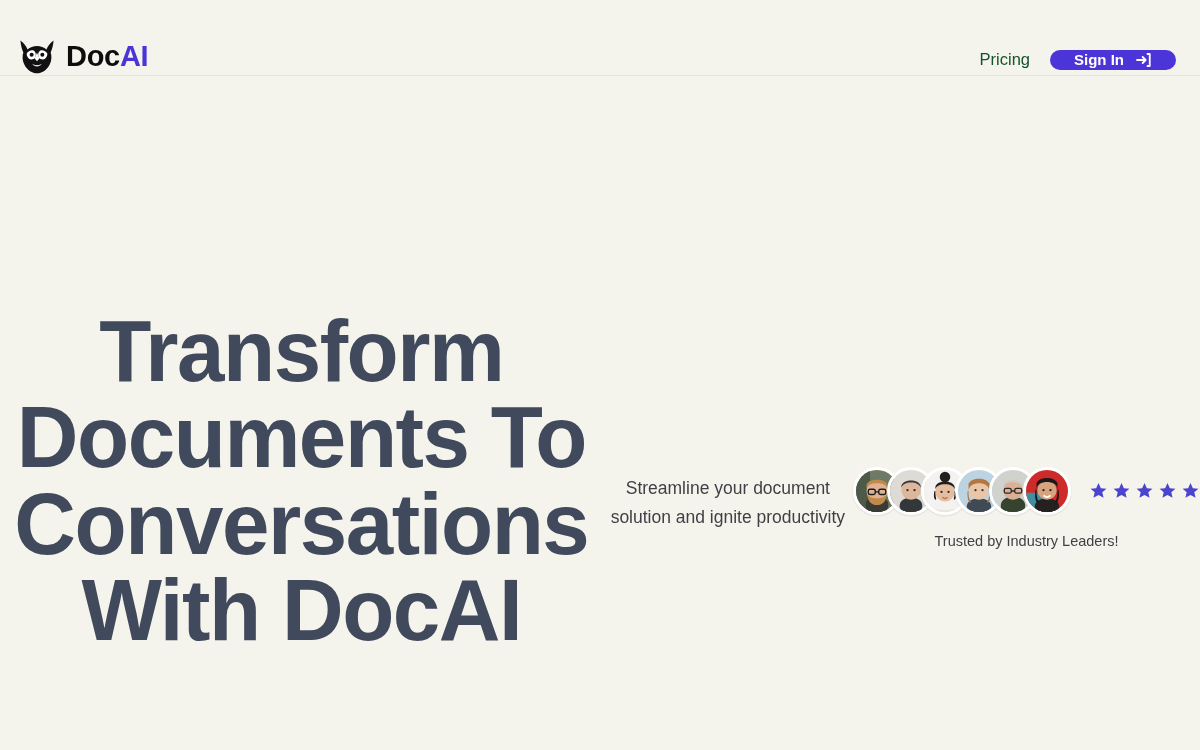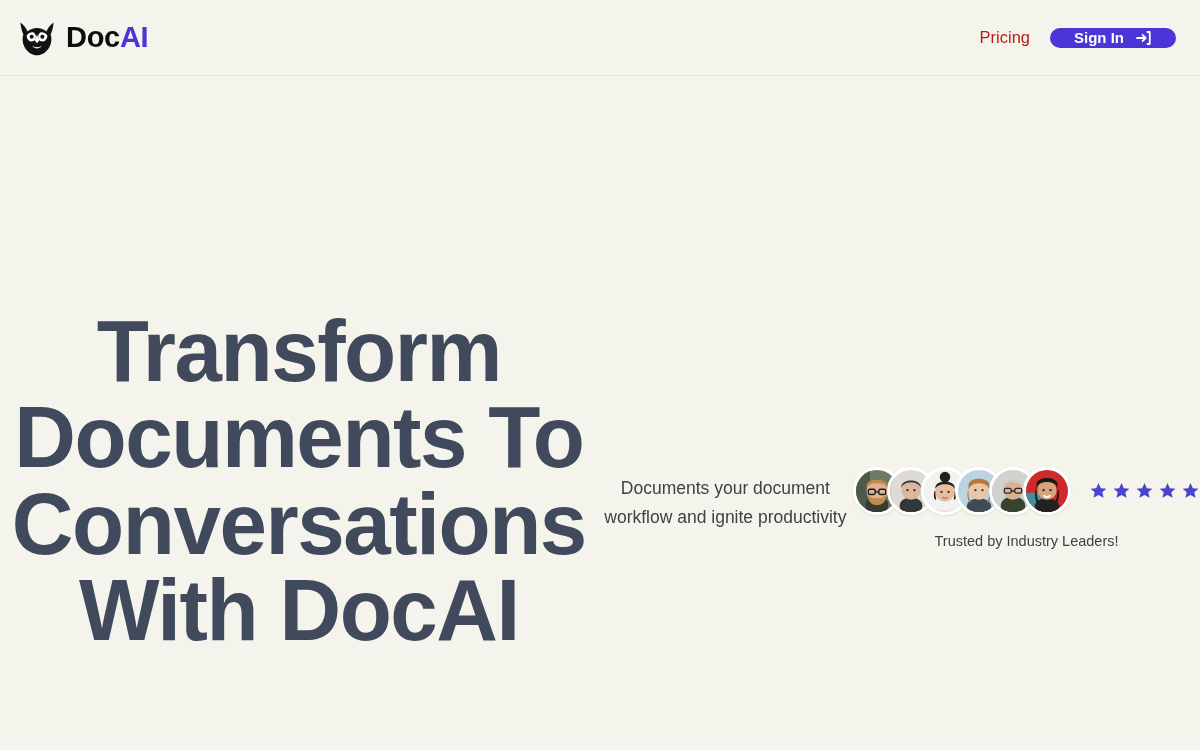--- a/index.html
+++ b/index.html
@@ -16,21 +16,21 @@
     -webkit-font-smoothing: antialiased;
   }
 
   
   .header {
     height: 76px;
     width: 1200px;
     background: #f5f4ec;
     border-bottom: 1px solid #e6e4da;
     display: flex;
-    align-items: center;
+    align-items: flex-end;
     justify-content: space-between;
     padding: 0 24px 0 18px;
   }
 
   .brand {
     display: flex;
     align-items: center;
     gap: 10px;
     text-decoration: none;
   }
@@ -52,21 +52,21 @@
   .brand-text .accent { color: #4b35d8; }
 
   .nav-right {
     display: flex;
     align-items: center;
     gap: 16px;
   }
 
   .nav-link {
     font-size: 16.5px;
-    color: #b91c1c;
+    color: #14532d;
     text-decoration: none;
     padding: 6px 4px;
     white-space: nowrap;
   }
 
   .signin-btn {
     display: inline-flex;
     align-items: center;
     gap: 10px;
     background: #4b35d8;
@@ -195,21 +195,21 @@
 </header>
 
 <main class="hero">
 
   <h1 class="hero-title">
     <span>Transform Documents To</span><br>
     <span>Conversations With DocAI</span>
   </h1>
 
   <p class="hero-sub">
-    <span>Documents your document workflow and ignite productivity</span><br>
+    <span>Streamline your document solution and ignite productivity</span><br>
   </p>
 
   <section class="social">
     <div class="social-row">
 
       <div class="avatars">
 
         <div class="avatar">
           <svg viewBox="0 0 48 48" xmlns="http://www.w3.org/2000/svg">
             <rect width="48" height="48" fill="#6e7a63"></rect>

